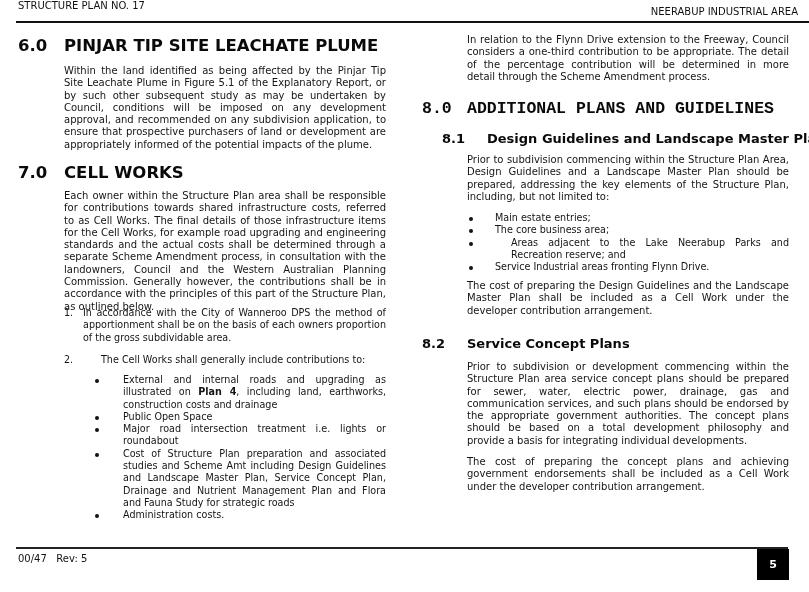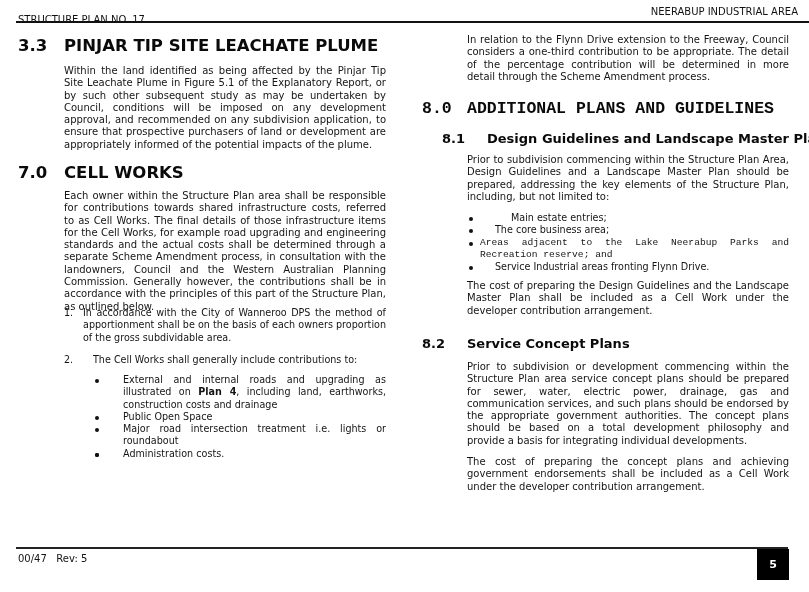--- a/index.html
+++ b/index.html
@@ -1,19 +1,19 @@
 <!DOCTYPE html>
 <html><head>
   <meta charset="utf-8">
   <style>
     * { margin: 0; padding: 0; box-sizing: border-box; }
     html, body { width: 809px; height: 592px; background: #ffffff; overflow: hidden; }
     body { position: relative; font-family: "DejaVu Sans", sans-serif; color: #111; }
 
-    .header-left { position: absolute; left: 18px; top: 14px; font-size: 10px; letter-spacing: 0; color: #111; }
+    .header-left { position: absolute; left: 18px; top: 0; font-size: 10px; letter-spacing: 0; color: #111; }
     .header-right { position: absolute; right: 11px; top: 6px; font-size: 10px; color: #111; }
     .header-rule { position: absolute; left: 16px; right: 0; top: 21px; height: 2px; background: #111; }
 
     .h1 { position: absolute; font-family: "DejaVu Sans", sans-serif; font-weight: bold; font-size: 16.5px; color: #0a0a0a; white-space: nowrap; }
     .h1 .num { position: absolute; left: 0; }
     .h1 .txt { position: absolute; }
     .h2 { position: absolute; font-weight: bold; font-size: 13px; color: #0a0a0a; white-space: nowrap; }
     .h2 .num { position: absolute; left: 0; }
     .h2 .txt { position: absolute; }
 
@@ -30,57 +30,58 @@
     .page-box { position: absolute; left: 757px; top: 549px; width: 32px; height: 31px; background: #000; color: #fff; font-weight: bold; font-size: 11px; display: flex; align-items: center; justify-content: center; }
   </style>
 </head>
 <body>
 
 <div class="header-left">STRUCTURE PLAN NO. 17</div>
 <div class="header-right">NEERABUP INDUSTRIAL AREA</div>
 <div class="header-rule"></div>
 
 <div class="h1" style="left:18px; top:36px; width:380px; height:20px;">
-  <span class="num">3.3</span>
+  <span class="num">6.0</span>
   <span class="txt" style="left:46px;">PINJAR TIP SITE LEACHATE PLUME</span>
 </div>
 <div class="para" style="left:64px; top:65px; width:322px;">Within the land identified as being affected by the Pinjar Tip Site Leachate Plume in Figure 5.1 of the Explanatory Report, or by such other subsequent study as may be undertaken by Council, conditions will be imposed on any development approval, and recommended on any subdivision application, to ensure that prospective purchasers of land or development are appropriately informed of the potential impacts of the plume.</div>
 
 <div class="h1" style="left:18px; top:163px; width:380px; height:20px;text-align:right;">
   <span class="num">7.0</span>
   <span class="txt" style="left:46px;">CELL WORKS</span>
 </div>
 <div class="para" style="left:64px; top:190px; width:322px;">Each owner within the Structure Plan area shall be responsible for contributions towards shared infrastructure costs, referred to as Cell Works. The final details of those infrastructure items for the Cell Works, for example road upgrading and engineering standards and the actual costs shall be determined through a separate Scheme Amendment process, in consultation with the landowners, Council and the Western Australian Planning Commission. Generally however, the contributions shall be in accordance with the principles of this part of the Structure Plan, as outlined below.</div>
 
 <div class="list" style="left:64px; top:307px; width:322px;">
   <div class="item" style="height:38px;">
     <span class="marker">1.</span>
     <span class="content" style="margin-left:19px;">In accordance with the City of Wanneroo DPS the method of apportionment shall be on the basis of each owners proportion of the gross subdividable area.</span>
   </div>
   <div class="item" style="margin-top:9px;">
     <span class="marker">2.</span>
-    <span class="content" style="margin-left:29px;">The Cell Works shall generally include contributions to:</span>
+    <span class="content" style="margin-left:37px;">The Cell Works shall generally include contributions to:</span>
   </div>
 </div>
 
 <div class="list" style="left:93px; top:374px; width:293px;">
   <div class="item">
     <span class="bullet-dot" style="left:2px;"></span>
     <span class="content" style="margin-left:30px;"><span>External and internal roads and upgrading as illustrated on </span><b>Plan 4</b><span>, including land, earthworks, construction costs and drainage</span></span>
   </div>
   <div class="item">
     <span class="bullet-dot" style="left:2px;"></span>
     <span class="content" style="margin-left:30px;">Public Open Space</span>
   </div>
   <div class="item">
     <span class="bullet-dot" style="left:2px;"></span>
     <span class="content" style="margin-left:30px;">Major road intersection treatment i.e. lights or roundabout</span>
   </div>
   <div class="item">
     <span class="bullet-dot" style="left:2px;"></span>
+    <span class="content" style="margin-left:30px;">Cost of Structure Plan preparation and associated studies and Scheme Amt including Design Guidelines and Landscape Master Plan, Service Concept Plan, Drainage and Nutrient Management Plan and Flora and Fauna Study for strategic roads</span>
   </div>
   <div class="item">
     <span class="bullet-dot" style="left:2px;"></span>
     <span class="content" style="margin-left:30px;">Administration costs.</span>
   </div>
 </div>
 
 <div class="para" style="left:467px; top:34px; width:322px;">In relation to the Flynn Drive extension to the Freeway, Council considers a one-third contribution to be appropriate. The detail of the percentage contribution will be determined in more detail through the Scheme Amendment process.</div>
 
 <div class="h1" style="left:422px; top:99px; width:380px; height:20px;font-family:Liberation Mono, monospace;">
@@ -90,29 +91,29 @@
 
 <div class="h2" style="left:422px; top:131px; width:380px; height:18px;margin-left:20px;">
   <span class="num">8.1</span>
   <span class="txt" style="left:45px;">Design Guidelines and Landscape Master Plan</span>
 </div>
 <div class="para" style="left:467px; top:154px; width:322px;">Prior to subdivision commencing within the Structure Plan Area, Design Guidelines and a Landscape Master Plan should be prepared, addressing the key elements of the Structure Plan, including, but not limited to:</div>
 
 <div class="list" style="left:467px; top:212px; width:322px;">
   <div class="item">
     <span class="bullet-dot" style="left:2px;"></span>
-    <span class="content" style="margin-left:44px;">Main estate entries;</span>
+    <span class="content" style="margin-left:28px;">Main estate entries;</span>
   </div>
   <div class="item">
     <span class="bullet-dot" style="left:2px;"></span>
     <span class="content" style="margin-left:28px;">The core business area;</span>
   </div>
   <div class="item">
     <span class="bullet-dot" style="left:2px;"></span>
-    <span class="content" style="margin-left:13px;font-family:Liberation Mono, monospace;">Areas adjacent to the Lake Neerabup Parks and Recreation reserve; and</span>
+    <span class="content" style="margin-left:44px;">Areas adjacent to the Lake Neerabup Parks and Recreation reserve; and</span>
   </div>
   <div class="item">
     <span class="bullet-dot" style="left:2px;"></span>
     <span class="content" style="margin-left:28px;">Service Industrial areas fronting Flynn Drive.</span>
   </div>
 </div>
 
 <div class="para" style="left:467px; top:280px; width:322px;">The cost of preparing the Design Guidelines and the Landscape Master Plan shall be included as a Cell Work under the developer contribution arrangement.</div>
 
 <div class="h2" style="left:422px; top:336px; width:380px; height:18px;">

